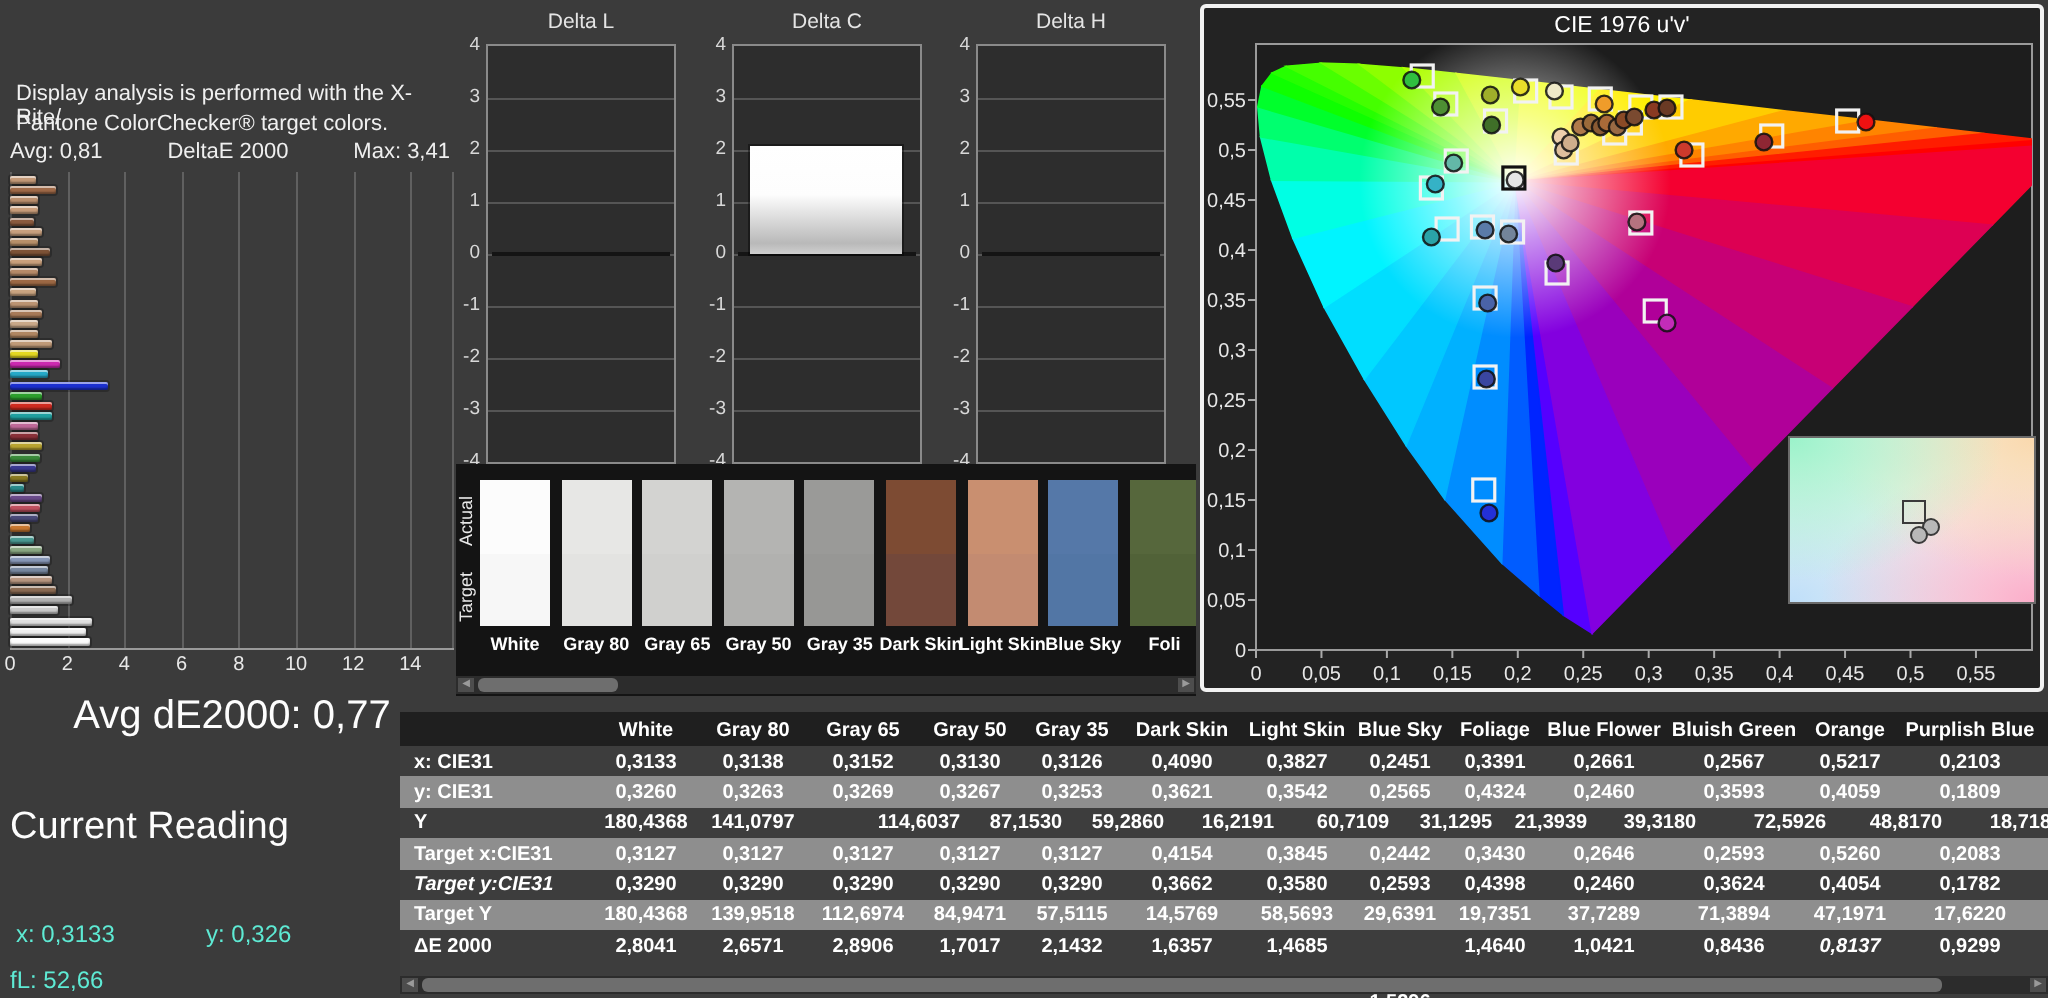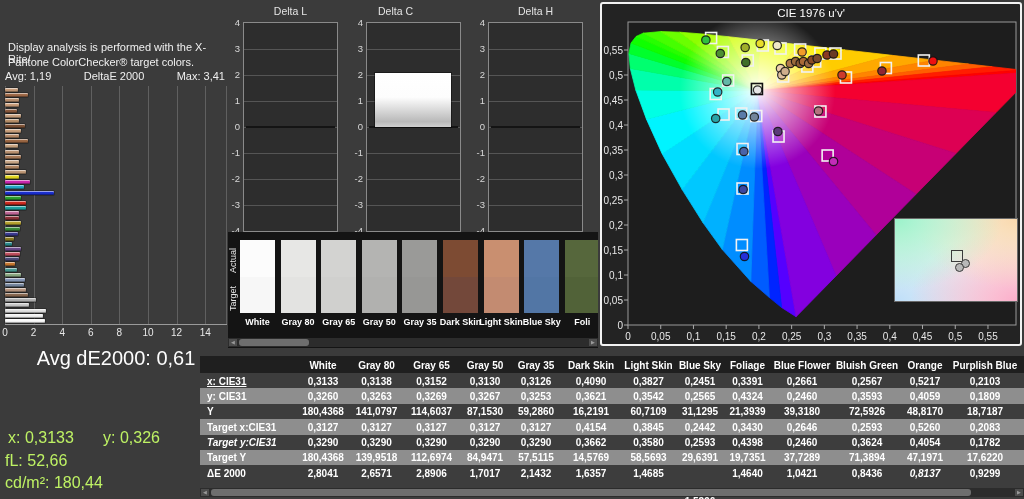--- a/index.html
+++ b/index.html
@@ -15,21 +15,21 @@
   #de-header { position:absolute; left:5px; top:70px; width:220px; display:flex; justify-content:space-between; font-size:11px; color:#efefef; }
   #de-chart { position:absolute; left:5px; top:86px; width:222px; height:238px; }
   .de-grid { position:absolute; top:0; width:1px; height:238px; background:#606060; }
   .de-axis { position:absolute; left:0; top:238px; width:222px; height:1px; background:#9a9a9a; }
   .de-ticklabel { position:absolute; top:241px; font-size:10px; color:#e8e8e8; transform:translateX(-50%); }
   .de-bar { position:absolute; left:0; height:4px; border-radius:1px;
     box-shadow: inset 0 1px 0 rgba(255,255,255,.55), inset 0 -1px 1px rgba(0,0,0,.4), 0 0 0 1px rgba(0,0,0,.25); }
   .reading-big { position:absolute; left:0; width:232px; text-align:center; font-size:20px; color:#fdfdfd; }
   #avg-reading { top:347px; } #max-reading { top:373px; }
   #current-label { position:absolute; left:5px; top:403px; font-size:19px; color:#fdfdfd; }
-  .reading-sm { position:absolute; font-size:16px; color:#bef264; }
+  .reading-sm { position:absolute; font-size:12px; color:#5eead4;margin-top:31px; }
   #read-x { left:8px; top:429px; } #read-y { left:103px; top:429px; }
   #read-fl { left:5px; top:452px; } #read-cd { left:5px; top:474px; }
   
   .delta-title { position:absolute; top:5px; width:95px; text-align:center; font-size:10.5px; color:#e4e4e4; }
   .delta-frame { position:absolute; top:22px; width:95px; height:210px; background:#2d2d2d; border:1px solid #8a8a8a; }
   .delta-grid { position:absolute; left:0; width:93px; height:1px; background:#555; }
   .delta-zero { position:absolute; left:2px; width:89px; height:2px; background:#141414; }
   .delta-ylabel { position:absolute; width:16px; text-align:right; font-size:9.5px; color:#d8d8d8; }
   #delta-c-bar { position:absolute; left:8px; width:76px;
     background:linear-gradient(to bottom, #ffffff 0%, #fdfdfd 45%, #b9b9b9 90%, #cfcfcf 100%);
@@ -76,21 +76,21 @@
   #table-scroll { position:absolute; left:0; bottom:2px; width:824px; height:9px; background:#2c2c2c; }
 </style>
 </head>
 <body>
 
 <div id="app">
   <div id="subtitle1" class="subtitle">Display analysis is performed with the X-Rite/</div>
   <div id="subtitle2" class="subtitle">Pantone ColorChecker® target colors.</div>
 
   <div id="de-header">
-    <span>Avg: 1,19</span>
+    <span>Avg: 0,81</span>
     <span>DeltaE 2000</span>
     <span>Max: 3,41</span>
   </div>
   <div id="de-chart">
       <div class="de-grid" style="left: 0px;"></div>
       <div class="de-ticklabel" style="left: 0px;">0</div>
       <div class="de-grid" style="left: 28.6px;"></div>
       <div class="de-ticklabel" style="left: 28.6px;">2</div>
       <div class="de-grid" style="left: 57.2px;"></div>
       <div class="de-ticklabel" style="left: 57.2px;">4</div>
@@ -147,21 +147,22 @@
       <div class="de-bar" style="top: 196.94px; width: 18.59px; background: rgb(120, 136, 160);"></div>
       <div class="de-bar" style="top: 202.07px; width: 21.45px; background: rgb(184, 150, 128);"></div>
       <div class="de-bar" style="top: 207.2px; width: 22.88px; background: rgb(138, 106, 82);"></div>
       <div class="de-bar" style="top: 212.33px; width: 30.602px; background: rgb(178, 178, 178);"></div>
       <div class="de-bar" style="top: 217.46px; width: 24.31px; background: rgb(202, 202, 202);"></div>
       <div class="de-bar" style="top: 222.59px; width: 41.327px; background: rgb(224, 224, 224);"></div>
       <div class="de-bar" style="top: 227.72px; width: 38.038px; background: rgb(239, 239, 239);"></div>
       <div class="de-bar" style="top: 232.85px; width: 40.04px; background: rgb(251, 251, 251);"></div>
     </div>
 
-  <div id="avg-reading" class="reading-big">Avg dE2000: 0,61</div>
+  <div id="avg-reading" class="reading-big">Avg dE2000: 0,77</div>
+  <div id="current-label">Current Reading</div>
   <div id="read-x" class="reading-sm">x: 0,3133</div>
   <div id="read-y" class="reading-sm">y: 0,326</div>
   <div id="read-fl" class="reading-sm">fL: 52,66</div>
   <div id="read-cd" class="reading-sm">cd/m²: 180,44</div>
 
   <div id="delta-charts">
       <div class="delta-title" style="left: 243px;">Delta L</div>
       <div class="delta-frame" style="left: 243px;">
         <div class="delta-grid" style="top: 26px;"></div>
         <div class="delta-grid" style="top: 52px;"></div>
@@ -174,21 +175,21 @@
       </div>
       <div class="delta-ylabel" style="left: 224px; top: 17px;">4</div>
       <div class="delta-ylabel" style="left: 224px; top: 43px;">3</div>
       <div class="delta-ylabel" style="left: 224px; top: 69px;">2</div>
       <div class="delta-ylabel" style="left: 224px; top: 95px;">1</div>
       <div class="delta-ylabel" style="left: 224px; top: 121px;">0</div>
       <div class="delta-ylabel" style="left: 224px; top: 147px;">-1</div>
       <div class="delta-ylabel" style="left: 224px; top: 173px;">-2</div>
       <div class="delta-ylabel" style="left: 224px; top: 199px;">-3</div>
       <div class="delta-ylabel" style="left: 224px; top: 225px;">-4</div>
-      <div class="delta-title" style="left: 348px;">Delta C</div>
+      <div class="delta-title" style="left: 366px;">Delta C</div>
       <div class="delta-frame" style="left: 366px;">
         <div class="delta-grid" style="top: 26px;"></div>
         <div class="delta-grid" style="top: 52px;"></div>
         <div class="delta-grid" style="top: 78px;"></div>
         <div class="delta-grid" style="top: 104px;"></div>
         <div class="delta-zero" style="top: 103px;"></div>
         <div class="delta-grid" style="top: 130px;"></div>
         <div class="delta-grid" style="top: 156px;"></div>
         <div class="delta-grid" style="top: 182px;"></div>
         <div id="delta-c-bar" style="top: 49.92px; height: 54.08px;"></div>
@@ -478,21 +479,21 @@
           <div class="tcell" style="width: 55px;">Light Skin</div>
           <div class="tcell" style="width: 48px;">Blue Sky</div>
           <div class="tcell" style="width: 47px;">Foliage</div>
           <div class="tcell" style="width: 62px;">Blue Flower</div>
           <div class="tcell" style="width: 68px;">Bluish Green</div>
           <div class="tcell" style="width: 48px;">Orange</div>
           <div class="tcell" style="width: 72px;">Purplish Blue</div>
           <div class="tcell" style="width: 60px;">Mo</div>
         </div>
         <div class="trow row-dark">
-          <div class="tcell label" style="width: 97px; text-decoration: underline;">x: CIE31</div>
+          <div class="tcell label" style="width: 97px;">x: CIE31</div>
           <div class="tcell" style="width: 52px;">0,3133</div>
           <div class="tcell" style="width: 55px;">0,3138</div>
           <div class="tcell" style="width: 55px;">0,3152</div>
           <div class="tcell" style="width: 52px;">0,3130</div>
           <div class="tcell" style="width: 50px;">0,3126</div>
           <div class="tcell" style="width: 60px;">0,4090</div>
           <div class="tcell" style="width: 55px;">0,3827</div>
           <div class="tcell" style="width: 48px;">0,2451</div>
           <div class="tcell" style="width: 47px;">0,3391</div>
           <div class="tcell" style="width: 62px;">0,2661</div>
@@ -515,21 +516,21 @@
           <div class="tcell" style="width: 62px;">0,2460</div>
           <div class="tcell" style="width: 68px;">0,3593</div>
           <div class="tcell" style="width: 48px;">0,4059</div>
           <div class="tcell" style="width: 72px;">0,1809</div>
           <div class="tcell" style="width: 60px;">0,3</div>
         </div>
         <div class="trow row-dark">
           <div class="tcell label" style="width: 97px;">Y</div>
           <div class="tcell" style="width: 52px;">180,4368</div>
           <div class="tcell" style="width: 55px;">141,0797</div>
-          <div class="tcell" style="width: 55px;">114,6037</div>
+          <div class="tcell" style="width: 55px; margin-left: 28px;">114,6037</div>
           <div class="tcell" style="width: 52px;">87,1530</div>
           <div class="tcell" style="width: 50px;">59,2860</div>
           <div class="tcell" style="width: 60px;">16,2191</div>
           <div class="tcell" style="width: 55px;">60,7109</div>
           <div class="tcell" style="width: 48px;">31,1295</div>
           <div class="tcell" style="width: 47px;">21,3939</div>
           <div class="tcell" style="width: 62px;">39,3180</div>
           <div class="tcell" style="width: 68px;">72,5926</div>
           <div class="tcell" style="width: 48px;">48,8170</div>
           <div class="tcell" style="width: 72px;">18,7187</div>

